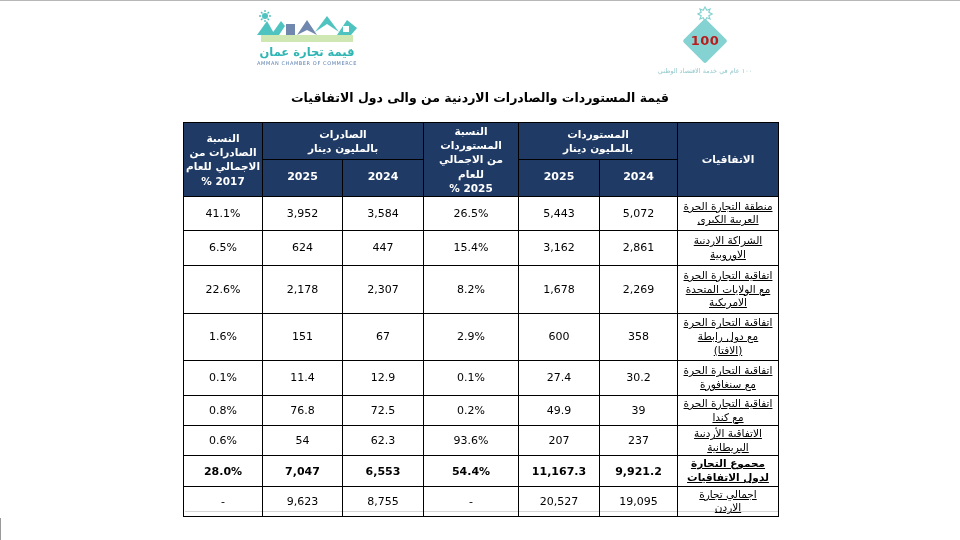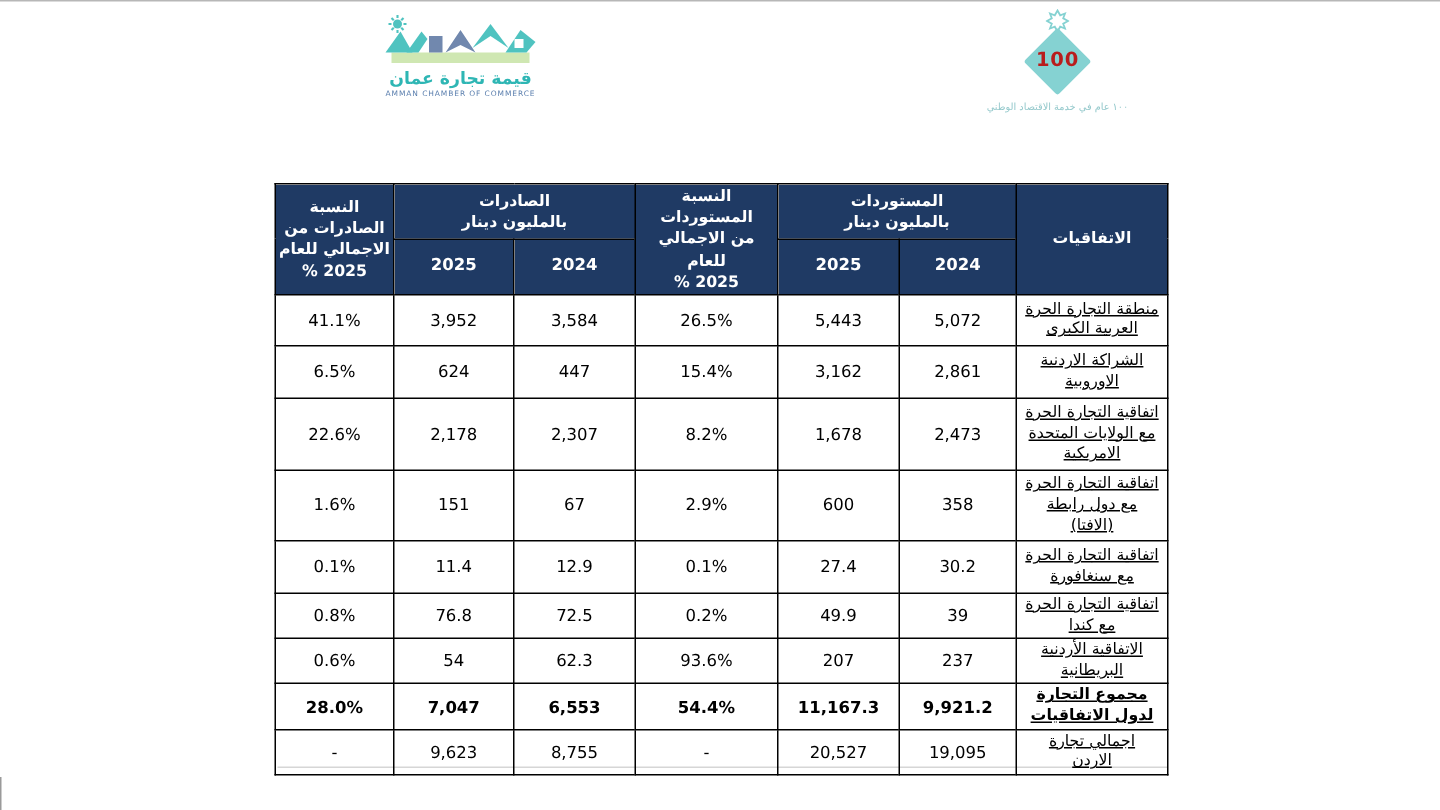--- a/index.html
+++ b/index.html
@@ -96,20 +96,21 @@
     <svg class="star" width="16" height="16" viewBox="0 0 16 16">
       <path d="M8,1 L9.8,4.2 L13,3 L11.8,6.2 L15,8 L11.8,9.8 L13,13 L9.8,11.8 L8,15 L6.2,11.8 L3,13 L4.2,9.8 L1,8 L4.2,6.2 L3,3 L6.2,4.2 Z" fill="#ffffff" stroke="#85d2d2" stroke-width="1.2"></path>
     </svg>
     <div class="diamond-wrap">
       <div class="diamond"></div>
       <div class="diamond-num">100</div>
     </div>
     <div class="caption">١٠٠ عام في خدمة الاقتصاد الوطني</div>
   </div>
 
+  <div class="doc-title">قيمة المستوردات والصادرات الاردنية من والى دول الاتفاقيات</div>
 
   <table class="data">
     <colgroup>
       <col style="width:101px">
         <col style="width:78px">
         <col style="width:81px">
       <col style="width:95px">
         <col style="width:81px">
         <col style="width:80px">
         <col style="width:79px">
@@ -120,21 +121,21 @@
         <th colspan="2">المستوردات
 بالمليون دينار</th>
         <th rowspan="2">النسبة المستوردات
 من الاجمالي للعام
 2025 %</th>
         <th colspan="2">الصادرات
 بالمليون دينار</th>
         <th rowspan="2">النسبة
 الصادرات من
 الاجمالي للعام
-2025 %</th>
+2017 %</th>
       </tr>
       <tr style="height:35px">
         <th class="year">2024</th>
         <th class="year">2025</th>
         <th class="year">2024</th>
         <th class="year">2025</th>
       </tr>
     </thead>
     <tbody>
       <tr style="height:34px">
@@ -154,21 +155,21 @@
         <td>3,162</td>
         <td>15.4%</td>
         <td>447</td>
         <td>624</td>
         <td>6.5%</td>
       </tr>
       <tr style="height:48px">
         <td class="name">اتفاقية التجارة الحرة
 مع الولايات المتحدة
 الامريكية</td>
-        <td>2,473</td>
+        <td>2,269</td>
         <td>1,678</td>
         <td>8.2%</td>
         <td>2,307</td>
         <td>2,178</td>
         <td>22.6%</td>
       </tr>
       <tr style="height:47px">
         <td class="name">اتفاقية التجارة الحرة
 مع دول رابطة
 (الافتا)</td>

